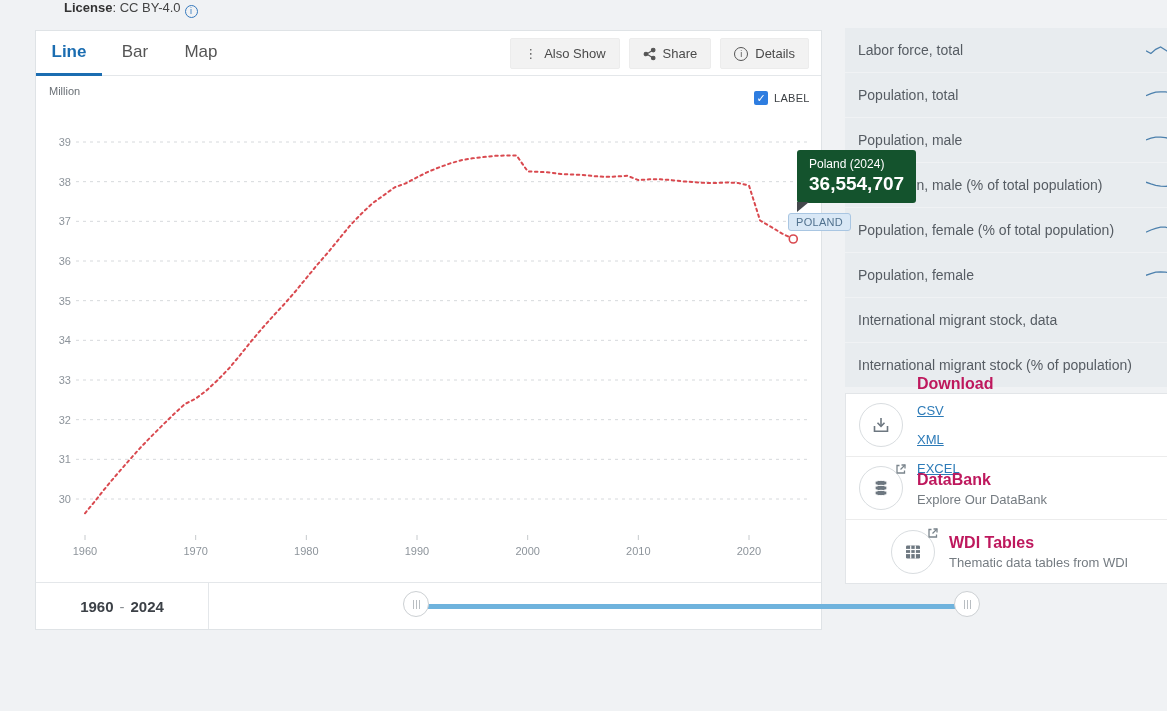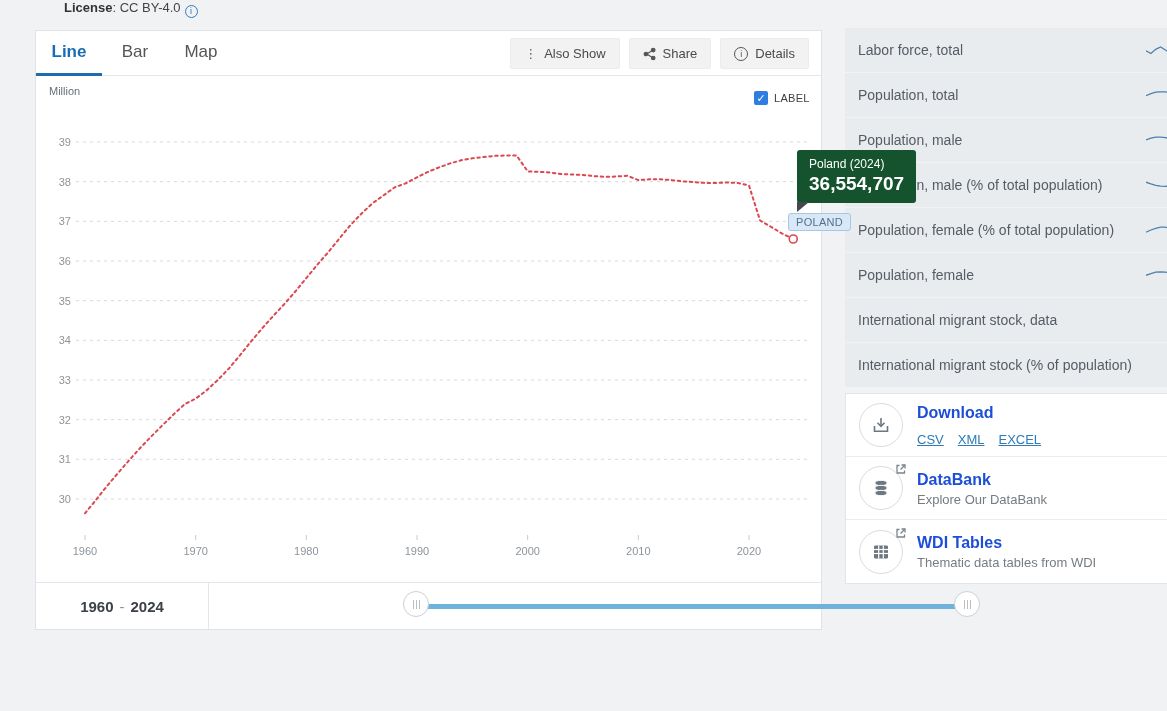--- a/index.html
+++ b/index.html
@@ -67,27 +67,27 @@
   .sidebar { position:absolute; left:845px; top:28px; width:322px; overflow:hidden; }
   .side-item { height:44px; margin-bottom:1px; background:#e8ecef; display:flex; align-items:center;
     padding-left:13px; font-size:14px; color:#565c63; cursor:pointer; }
   .side-item .spark { margin-left:auto; margin-right:-13px; flex:none; }
   .spark polyline { fill:none; stroke:#4c80ad; stroke-width:1.3; }
 
   
   .tools-panel { position:absolute; left:845px; top:393px; width:322px; background:#fff;
     border:1px solid #e2e5e8; border-right:none; }
   .tool-row { height:63px; display:flex; align-items:center; border-bottom:1px solid #ececec; cursor:pointer; }
-  .tool-row:last-child { border-bottom:none; }
+  .tool-row:last-child { border-bottom:none;padding-left:32px; }
   .tool-icon-wrap { position:relative; width:44px; height:44px; border:1px solid #d9dde0; border-radius:50%;
     margin:0 14px 0 13px; flex:none; display:flex; align-items:center; justify-content:center; }
   .ext-link { position:absolute; top:-3px; right:-4px; background:#fff; }
-  .tool-title { font-size:16px; font-weight:bold; color:#1d4ed8; line-height:20px; }
+  .tool-title { font-size:16px; font-weight:bold; color:#be185d; line-height:20px; }
   .tool-sub { font-size:13px; color:#757c82; margin-top:2px; }
-  .dl-links { display:flex; gap:14px; margin-top:9px; }
+  .dl-links { display:flex; gap:14px; margin-top:9px;flex-direction:column; }
   .dl-links a { font-size:13px; color:#2d7bb8; text-decoration:underline; cursor:pointer; }
 
   
   .bottom-section { position:absolute; left:0; top:648px; width:1167px; height:63px; background:#fbfbfc; }
   .bottom-heading { position:absolute; left:35px; top:41px; font-size:21px; font-weight:bold; color:#2b3138; }
 </style>
 </head>
 <body>
 
 <div id="page">

